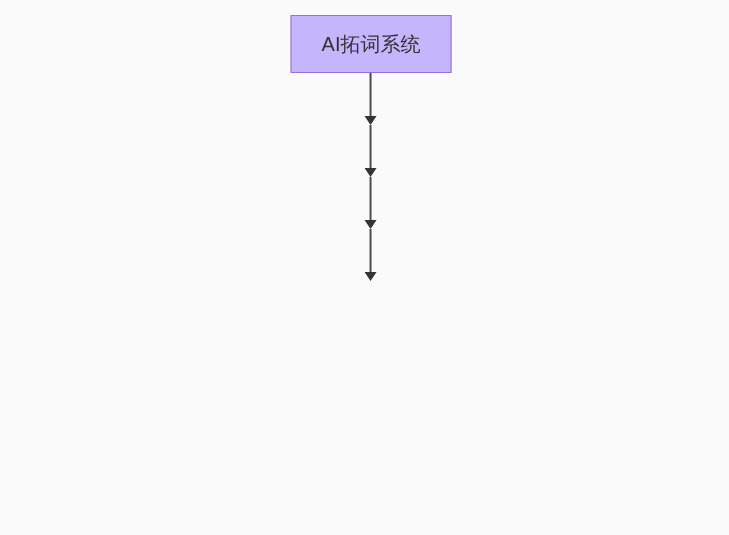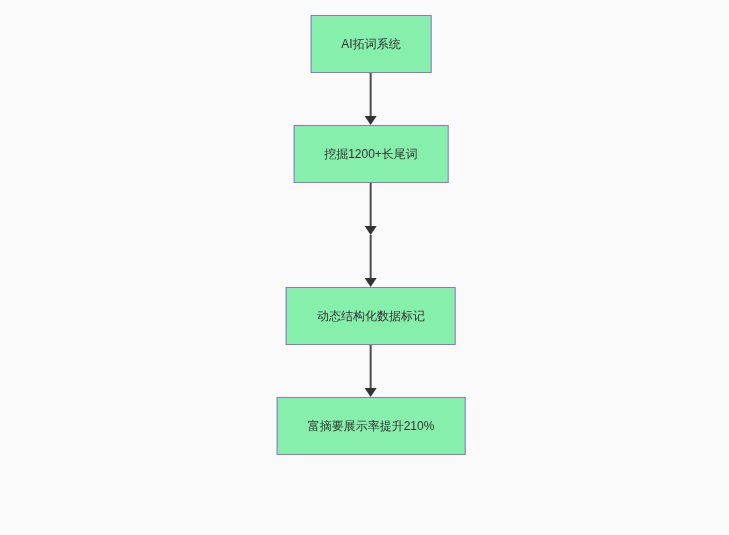--- a/index.html
+++ b/index.html
@@ -17,24 +17,24 @@
   .flowchart {
     position: absolute;
     top: 15px;
     left: 371px;
     transform: translateX(-50%);
     display: flex;
     flex-direction: column;
     align-items: center;
   }
   .flow-node {
-    background: #86efac;
+    background: #c4b5fd;
     border: 1px solid #9370DB;
     color: #333333;
-    font-size: 12px;
+    font-size: 20px;
     line-height: 24px;
     padding: 16px 30px;
     white-space: nowrap;
     text-align: center;
     box-sizing: border-box;
   }
   .flow-arrow {
     height: 52px;
     display: flex;
     flex-direction: column;
@@ -58,35 +58,32 @@
 
 <div class="flowchart">
 
   <div class="flow-node">AI拓词系统</div>
 
   <div class="flow-arrow">
     <div class="arrow-line"></div>
     <div class="arrow-head"></div>
   </div>
 
-  <div class="flow-node">挖掘1200+长尾词</div>
 
   <div class="flow-arrow">
     <div class="arrow-line"></div>
     <div class="arrow-head"></div>
   </div>
 
 
   <div class="flow-arrow">
     <div class="arrow-line"></div>
     <div class="arrow-head"></div>
   </div>
 
-  <div class="flow-node">动态结构化数据标记</div>
 
   <div class="flow-arrow">
     <div class="arrow-line"></div>
     <div class="arrow-head"></div>
   </div>
 
-  <div class="flow-node">富摘要展示率提升210%</div>
 
 </div>
 
 </body></html>

